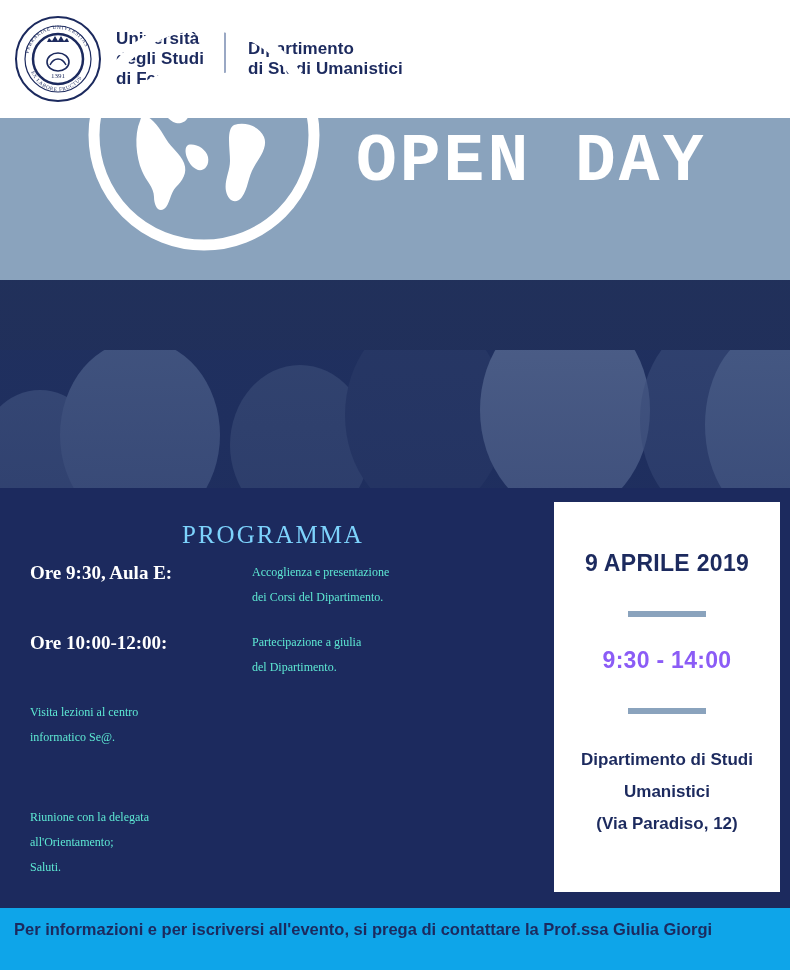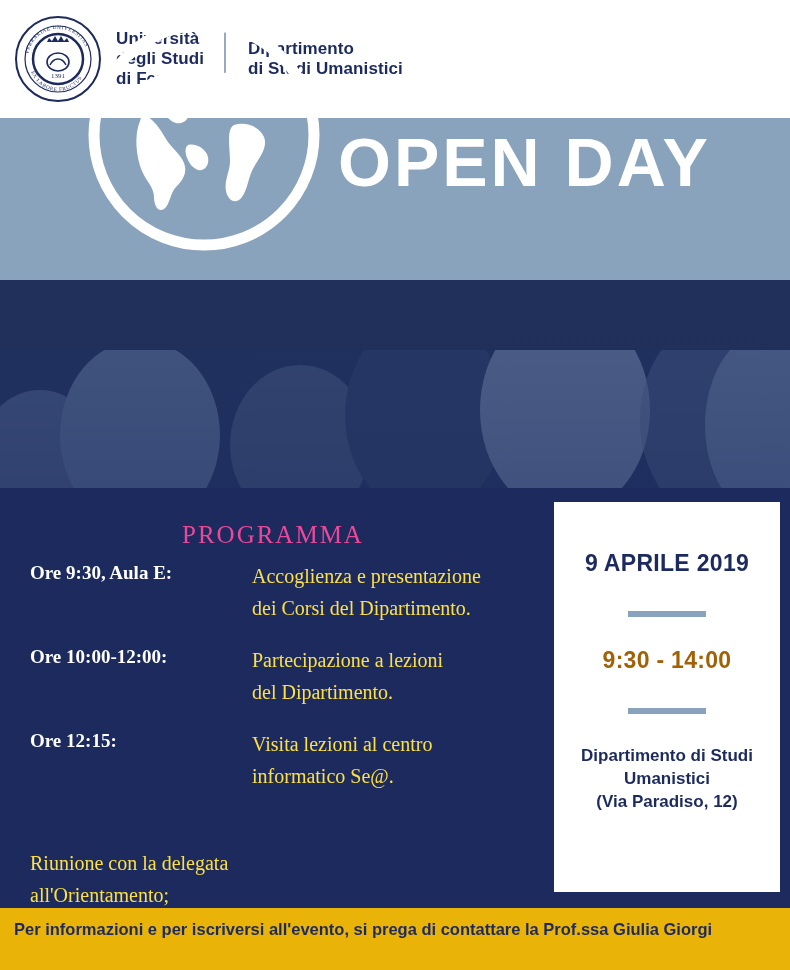--- a/index.html
+++ b/index.html
@@ -72,28 +72,29 @@
   }
   .globe {
     position: absolute;
     left: 84px;
     top: 15px;
     width: 240px;
     height: 240px;
   }
   .open-day {
     position: absolute;
-    left: 338px;
+    left: 356px;
     top: 162px;
     transform: translateY(-50%);
     font-size: 68px;
     font-weight: bold;
     color: #ffffff;
     letter-spacing: 3px;
     line-height: 1;
+    font-family: Liberation Mono, monospace;
   }
 
   
   .photo-band {
     position: absolute;
     left: 0; top: 280px;
     width: 790px;
     height: 208px;
     background: #22345f;
     overflow: hidden;
@@ -111,21 +112,21 @@
   }
 
   
   .program-title {
     position: absolute;
     left: 182px;
     top: 521px;
     font-family: "Liberation Serif", serif;
     font-size: 25px;
     letter-spacing: 2px;
-    color: #ec4899;
+    color: #7dd3fc;
   }
   .schedule {
     position: absolute;
     left: 30px;
     top: 560px;
     width: 510px;
   }
   .row {
     display: flex;
     margin-bottom: 20px;
@@ -134,23 +135,23 @@
     width: 222px;
     flex: 0 0 222px;
     font-family: "Liberation Serif", serif;
     font-weight: bold;
     font-size: 19px;
     color: #ffffff;
     line-height: 25px;
   }
   .row .desc {
     font-family: "Liberation Serif", serif;
-    font-size: 20px;
-    color: #fde047;
-    line-height: 32px;
+    font-size: 12px;
+    color: #5eead4;
+    line-height: 25px;
   }
 
   
   .card {
     position: absolute;
     left: 554px;
     top: 502px;
     width: 226px;
     height: 390px;
     background: #ffffff;
@@ -166,39 +167,39 @@
   }
   .rule {
     width: 78px;
     height: 6px;
     background: #8aa3bd;
     margin: 34px auto 30px auto;
   }
   .card .hours {
     font-size: 23px;
     font-weight: bold;
-    color: #a16207;
+    color: #8b5cf6;
     letter-spacing: 0.3px;
   }
   .card .place {
     margin-top: 26px;
     font-size: 17px;
     font-weight: bold;
     color: #1c2a5e;
-    line-height: 23px;
+    line-height: 32px;
   }
 
   
   .footer {
     position: absolute;
     left: 0;
     top: 908px;
     width: 790px;
     height: 62px;
-    background: #eab308;
+    background: #0ea5e9;
     box-sizing: border-box;
     padding: 10px 14px 0 14px;
   }
   .footer p {
     margin: 0;
     font-size: 16.5px;
     font-weight: bold;
     color: #1c2a5e;
     line-height: 22px;
   }
@@ -281,25 +282,24 @@
   <div class="program-title">PROGRAMMA</div>
 
   <div class="schedule">
     <div class="row">
       <div class="time">Ore 9:30, Aula E:</div>
       <div class="desc" style="white-space: pre-line;">Accoglienza e presentazione
 dei Corsi del Dipartimento.</div>
     </div>
     <div class="row">
       <div class="time">Ore 10:00-12:00:</div>
-      <div class="desc" style="white-space: pre-line;">Partecipazione a lezioni
+      <div class="desc" style="white-space: pre-line;">Partecipazione a giulia
 del Dipartimento.</div>
     </div>
     <div class="row">
-      <div class="time">Ore 12:15:</div>
       <div class="desc" style="white-space: pre-line;">Visita lezioni al centro
 informatico Se@.</div>
     </div>
     <div class="row">
       <div class="desc" style="white-space: pre-line; margin-top: 35px;">Riunione con la delegata
 all'Orientamento;
 Saluti.</div>
     </div>
   </div>
 

